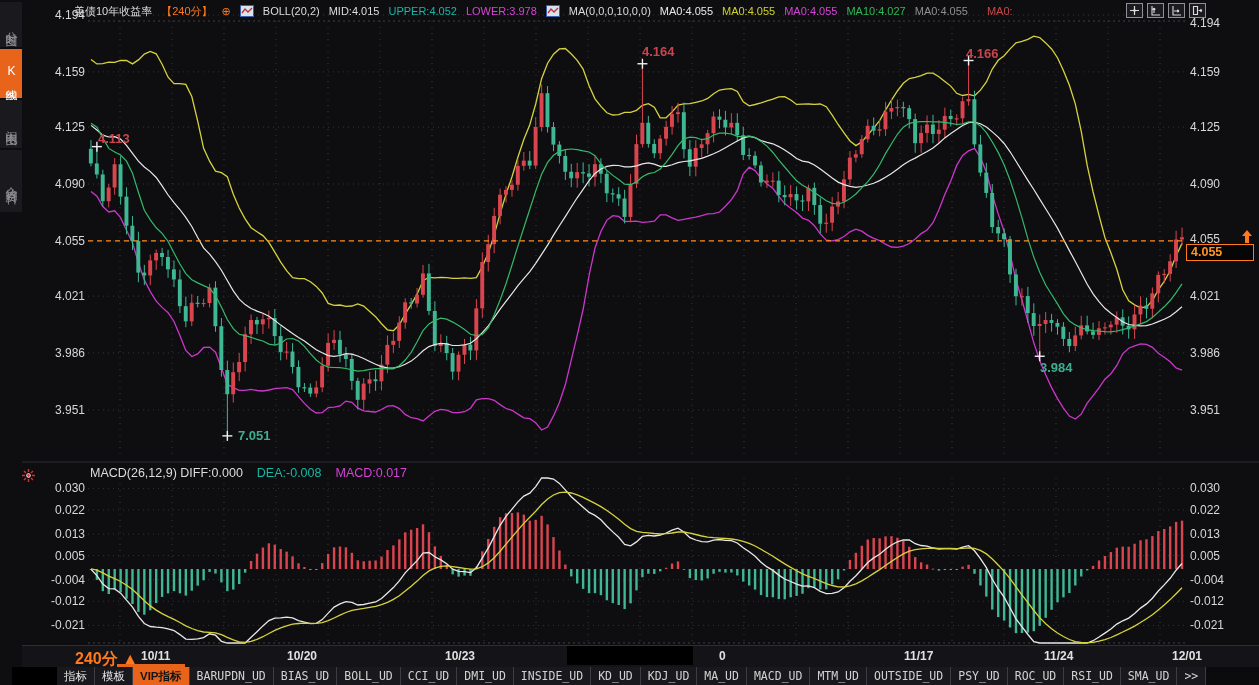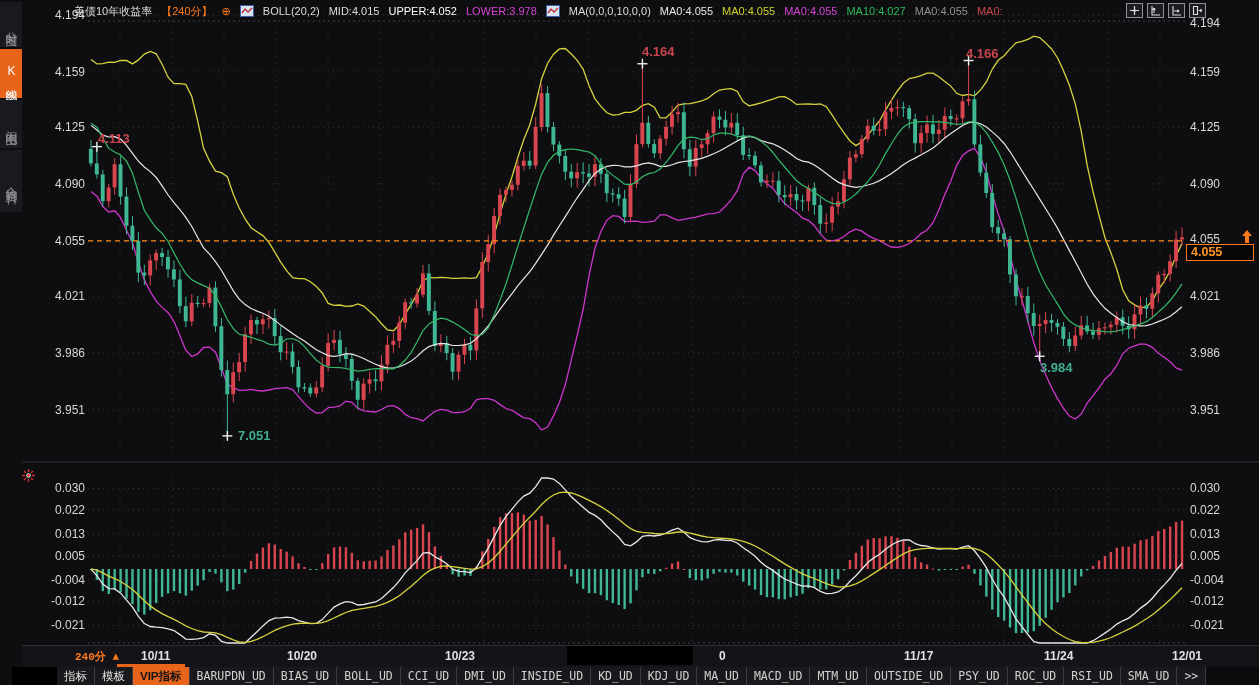--- a/index.html
+++ b/index.html
@@ -8,38 +8,38 @@
   .abs{position:absolute;}
   svg#chart-svg{position:absolute;left:0;top:0;z-index:1;}
   
   .side-tab{position:absolute;left:0;width:22px;background:#1a1a1e;color:#8e8e93;
     writing-mode:vertical-lr;text-orientation:upright;font-size:12px;letter-spacing:2px;
     display:flex;align-items:center;justify-content:center;z-index:7;cursor:pointer;}
   .side-tab.active{background:#e8641b;color:#ffffff;}
   
   #hdr{position:absolute;left:74px;top:3px;height:16px;display:flex;align-items:center;
        gap:9px;z-index:6;font-size:11px;white-space:nowrap;}
-  .c-white{color:#dcdcdc}.c-orange{color:#ff7a1a}.c-yellow{color:#ffffff}
+  .c-white{color:#dcdcdc}.c-orange{color:#ff7a1a}.c-yellow{color:#14b8a6}
   .c-magenta{color:#d543d5}
   .mini-chart-ico{width:14px;height:12px;display:inline-block;}
   
   #hdr-icons{position:absolute;left:1126px;top:3px;display:flex;gap:4px;z-index:6;}
   .tool-btn{width:15px;height:13px;border:1px solid #8f8f98;background:#1b1b20;
     display:flex;align-items:center;justify-content:center;cursor:pointer;}
   
   .ylab{position:absolute;left:36px;width:49px;text-align:right;font-size:12px;
         color:#d8d8d8;z-index:4;}
   .ylab-r{position:absolute;left:1190px;width:60px;text-align:left;font-size:12px;
         color:#d8d8d8;z-index:4;}
   
   #macd-hdr{position:absolute;left:90px;top:466px;display:flex;gap:14px;font-size:12.5px;z-index:4;}
   
   #xaxis-bg{position:absolute;left:22px;top:646px;width:1237px;height:21px;background:#141418;z-index:2;}
   .xlab{position:absolute;top:649px;font-size:12px;font-weight:bold;color:#e0e0e0;z-index:3;padding-left:24px;}
-  #period-lab{position:absolute;left:75px;top:649px;font-size:11px;font-weight:bold;color:#ff7a1a;z-index:3;font-family:Liberation Mono, monospace;}
+  #period-lab{position:absolute;left:75px;top:649px;font-size:16px;font-weight:bold;color:#ff7a1a;z-index:3;}
   #range-bar{position:absolute;left:117px;top:664px;width:68px;height:2.5px;background:#e8641b;z-index:3;}
   #black-box{position:absolute;left:567px;top:646px;width:126px;height:19px;background:#000;z-index:4;}
   #watermark{position:absolute;left:1124px;top:630px;font-size:30px;color:#e4e4e4;
     letter-spacing:2px;z-index:6;font-family:"DejaVu Sans",sans-serif;}
   
   #price-tag{position:absolute;left:1186px;top:244px;width:62px;height:15px;border:1px solid #ff7a1a;
     background:#060606;color:#ff9526;font-size:12.5px;font-weight:bold;padding-left:4px;z-index:5;line-height:15px;}
   #price-arrow{position:absolute;left:1241px;top:230px;z-index:5;}
   
   #toolbar{position:absolute;left:12px;top:667px;width:1259px;height:18px;background:#0b0b0d;
@@ -724,21 +724,21 @@
           <rect x="0.5" y="0.5" width="13" height="11" fill="#d7e4f0" stroke="#3a5fa8"></rect>
           <polyline points="2,8 5,4 8,7 12,3" fill="none" stroke="#c03030" stroke-width="1.3"></polyline>
         </svg>
     </span>
     <span class="c-white">MA(0,0,0,10,0,0)</span>
     <span style="color: rgb(232, 232, 232);">MA0:4.055</span>
     <span style="color: rgb(207, 209, 40);">MA0:4.055</span>
     <span style="color: rgb(213, 67, 213);">MA0:4.055</span>
     <span style="color: rgb(46, 184, 88);">MA10:4.027</span>
     <span style="color: rgb(143, 143, 143);">MA0:4.055</span>
-    <span style="color: rgb(200, 72, 72);">MA0:</span>
+    <span style="color: rgb(200, 72, 72); margin-left: 10px;">MA0:</span>
   </div>
 
   <div id="hdr-icons">
     <span class="tool-btn">
       <svg width="11" height="11">
           <path d="M5.5 1v9M1 5.5h9" stroke="#dcdcdc" stroke-width="1.2"></path>
           <circle cx="5.5" cy="5.5" r="1.3" fill="#dcdcdc"></circle>
         </svg>
       </span>
     <span class="tool-btn">
@@ -778,20 +778,25 @@
 
   <div class="abs" style="left:22px;top:468px;z-index:4">
     <svg width="13" height="13">
         <g stroke="#d03030" stroke-width="1.4">
           <path d="M6.5 0v3M6.5 10v3M0 6.5h3M10 6.5h3M2 2l2 2M11 2 9 4M2 11l2-2M11 11 9 9"></path>
         </g>
         <circle cx="6.5" cy="6.5" r="2.2" fill="#fff"></circle>
         <circle cx="6.5" cy="6.5" r="1.4" fill="#d03030"></circle>
       </svg>
   </div>
+  <div id="macd-hdr">
+    <span class="c-white">MACD(26,12,9) DIFF:0.000</span>
+    <span class="c-yellow">DEA:-0.008</span>
+    <span class="c-magenta">MACD:0.017</span>
+  </div>
 
   <div class="ylab" style="top:481px">0.030</div>
   <div class="ylab" style="top:503px">0.022</div>
   <div class="ylab" style="top:527px">0.013</div>
   <div class="ylab" style="top:549px">0.005</div>
   <div class="ylab" style="top:573px">-0.004</div>
   <div class="ylab" style="top:594px">-0.012</div>
   <div class="ylab" style="top:618px">-0.021</div>
   <div class="ylab-r" style="top:481px">0.030</div>
   <div class="ylab-r" style="top:503px">0.022</div>

